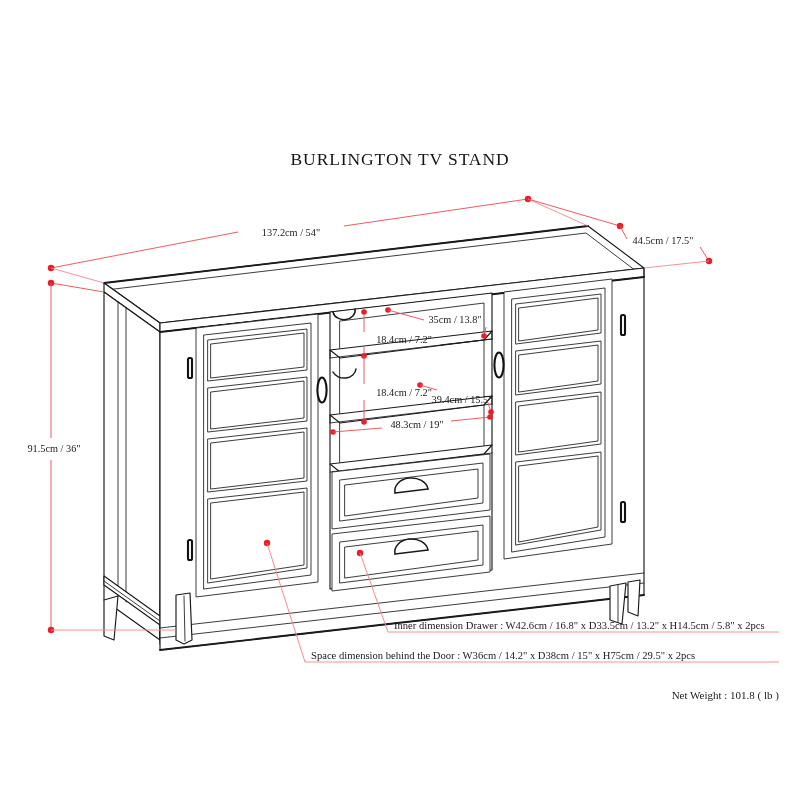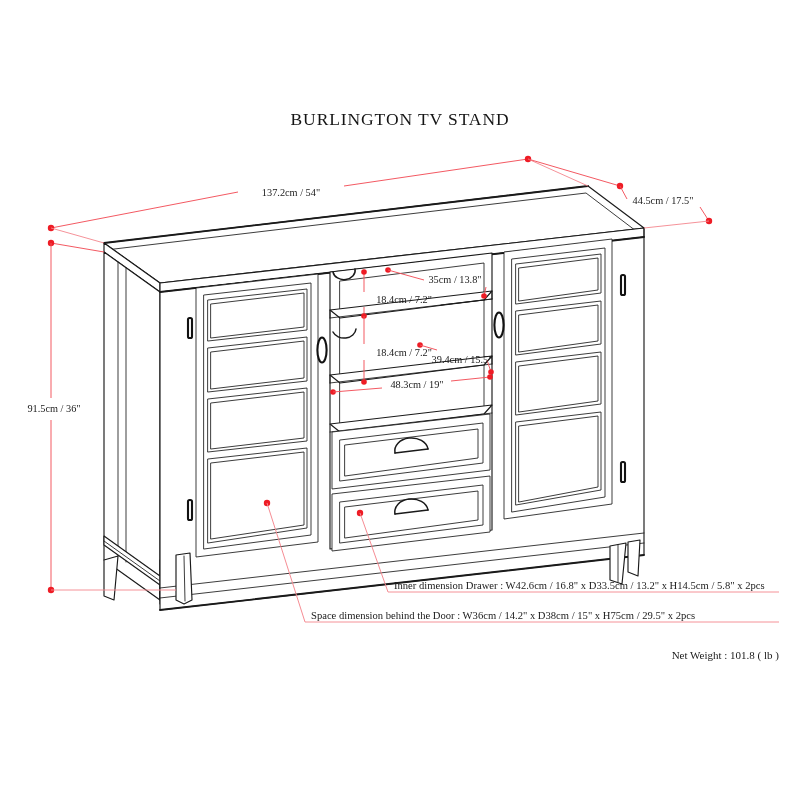--- a/index.html
+++ b/index.html
@@ -13,20 +13,21 @@
     height: 800px;
     font-family: "Liberation Serif", "DejaVu Serif", serif;
     color: #1a1a1a;
     overflow: hidden;
     position: relative;
   }
   #diagram-root {
     position: relative;
     width: 800px;
     height: 620px;
+    margin-top: 40px;
   }
   svg#spec-drawing {
     display: block;
     width: 800px;
     height: 800px;
   }
   
   .outline      { fill: #ffffff; stroke: #1a1a1a; stroke-width: 1.15; stroke-linejoin: round; stroke-linecap: round; }
   .outline-hv   { fill: none;    stroke: #1a1a1a; stroke-width: 1.9;  stroke-linejoin: round; stroke-linecap: round; }
   .thin         { fill: none;    stroke: #1a1a1a; stroke-width: 0.85; stroke-linejoin: round; stroke-linecap: round; }

